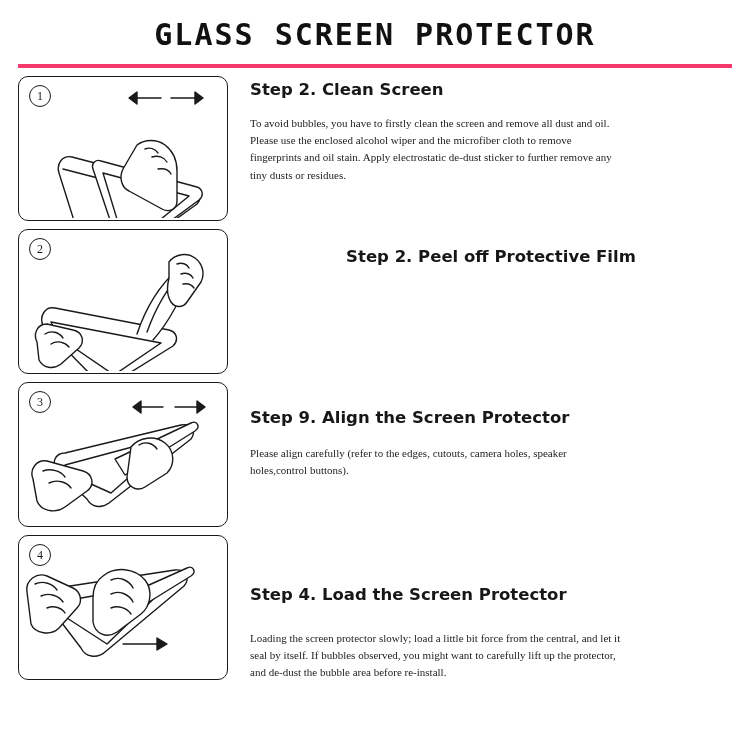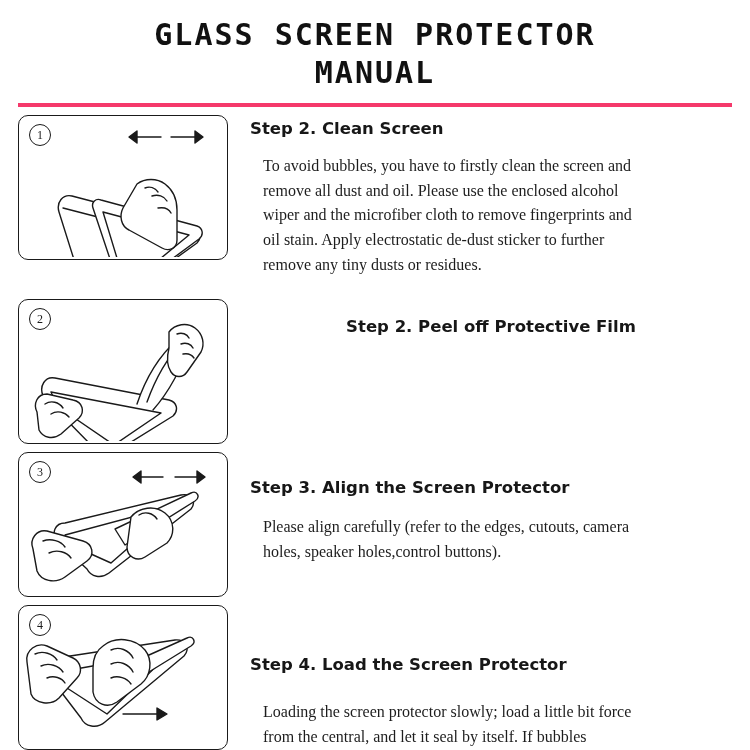--- a/index.html
+++ b/index.html
@@ -80,42 +80,41 @@
   }
   .step-title {
     font-family: "DejaVu Sans", sans-serif;
     font-weight: bold;
     font-size: 16.5px;
     color: #171717;
     margin: 0 0 16px 0;
   }
   .step-body {
     font-family: "Liberation Serif", serif;
-    font-size: 16px;
+    font-size: 11px;
     line-height: 1.55;
     color: #1d1d1d;
-    margin: 13px;
+    margin: 0;
     max-width: 372px;
   }
   .step-2 .text-col { padding-top: 18px; text-align: center; }
   .step-2 .step-title { margin-bottom: 14px; }
   .step-3 .text-col { padding-top: 26px; }
   .step-3 .step-title { margin-bottom: 18px; }
   .step-4 .text-col { padding-top: 50px; }
   .step-4 .step-title { margin-bottom: 26px; }
   .step-1 .text-col { padding-top: 4px; }
 </style>
 </head>
 <body>
 
 <div class="page">
 
   <div class="title-block">
     <div class="title-line">GLASS SCREEN PROTECTOR</div>
-    <div class="title-line">MANUAL</div>
   </div>
   <div class="title-rule"></div>
 
   <div class="steps">
 
     <div class="step step-1">
       <div class="figure">
         <svg width="206" height="141" viewBox="0 0 206 141">
           <g fill="none" stroke="#1a1a1a" stroke-width="1.4" stroke-linejoin="round" stroke-linecap="round">
 
@@ -191,21 +190,21 @@
 
             <path d="M116 24 L144 24"></path>
             <path d="M122 18 L114 24 L122 30 Z" fill="#1a1a1a"></path>
             <path d="M156 24 L184 24"></path>
             <path d="M178 18 L186 24 L178 30 Z" fill="#1a1a1a"></path>
           </g>
         </svg>
         <div class="step-num">3</div>
       </div>
       <div class="text-col">
-        <h2 class="step-title">Step 3. Align the Screen Protector</h2>
+        <h2 class="step-title">Step 9. Align the Screen Protector</h2>
         <p class="step-body">Please align carefully (refer to the edges, cutouts, camera holes, speaker holes,control buttons).</p>
       </div>
     </div>
 
     <div class="step step-4">
       <div class="figure">
         <svg width="206" height="141" viewBox="0 0 206 141">
           <g fill="none" stroke="#1a1a1a" stroke-width="1.4" stroke-linejoin="round" stroke-linecap="round">
 
             <path d="M30 70 C24 62 28 52 38 52 L156 34 C166 33 172 42 165 50 L86 116 C78 123 66 121 62 112 Z" fill="#ffffff"></path>

